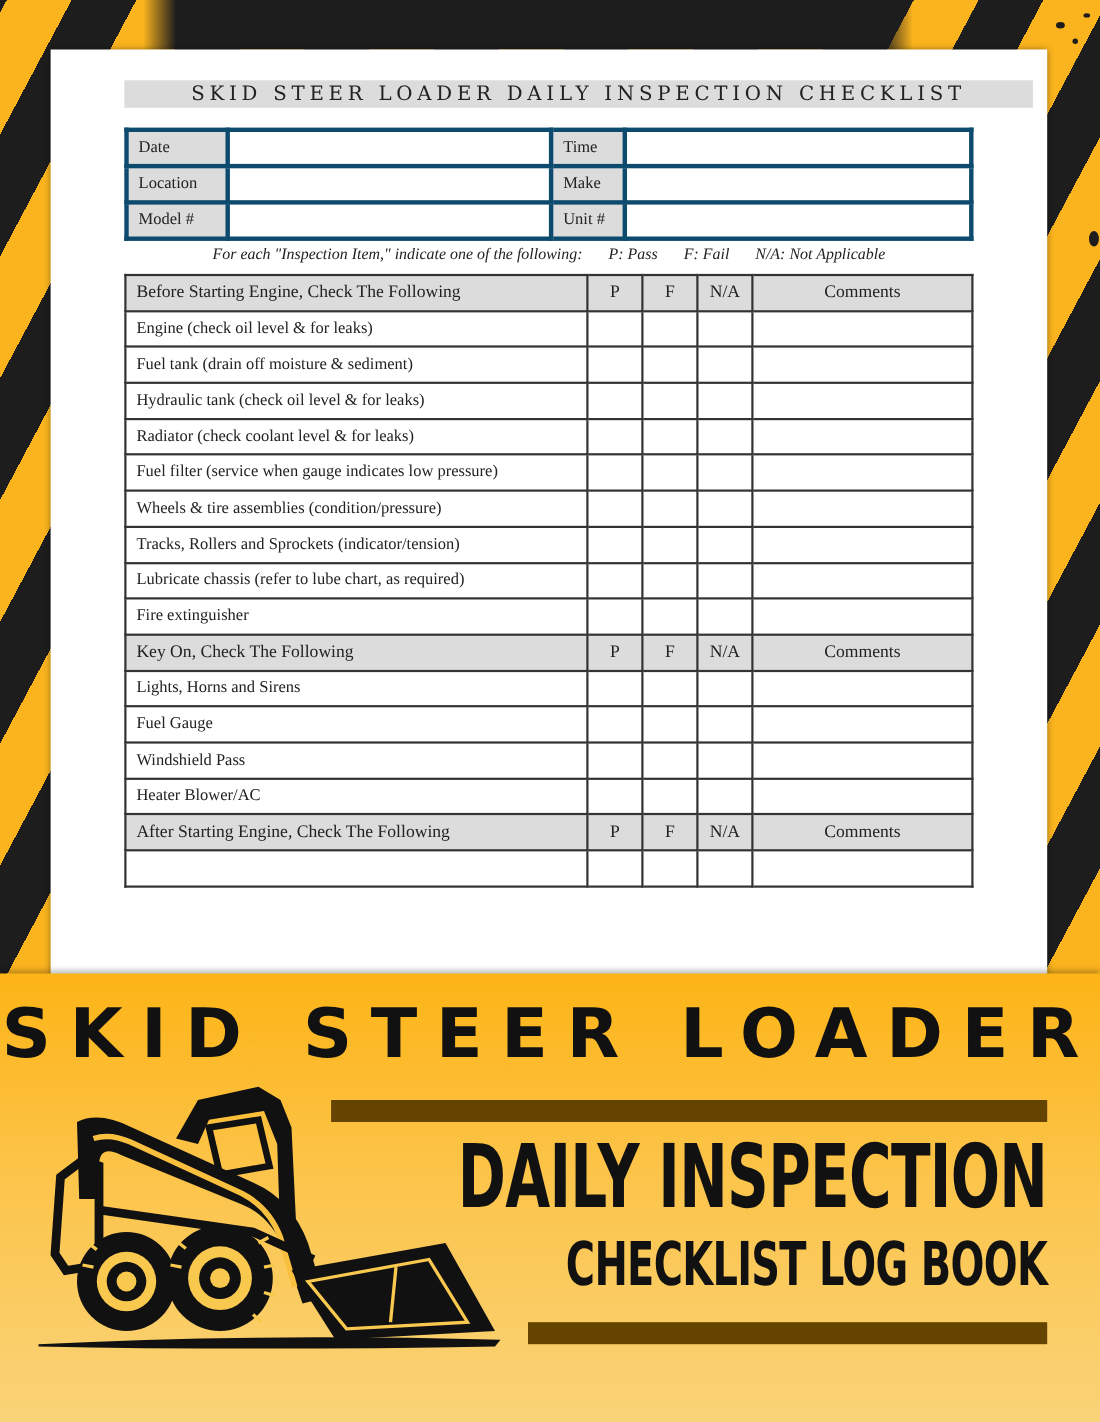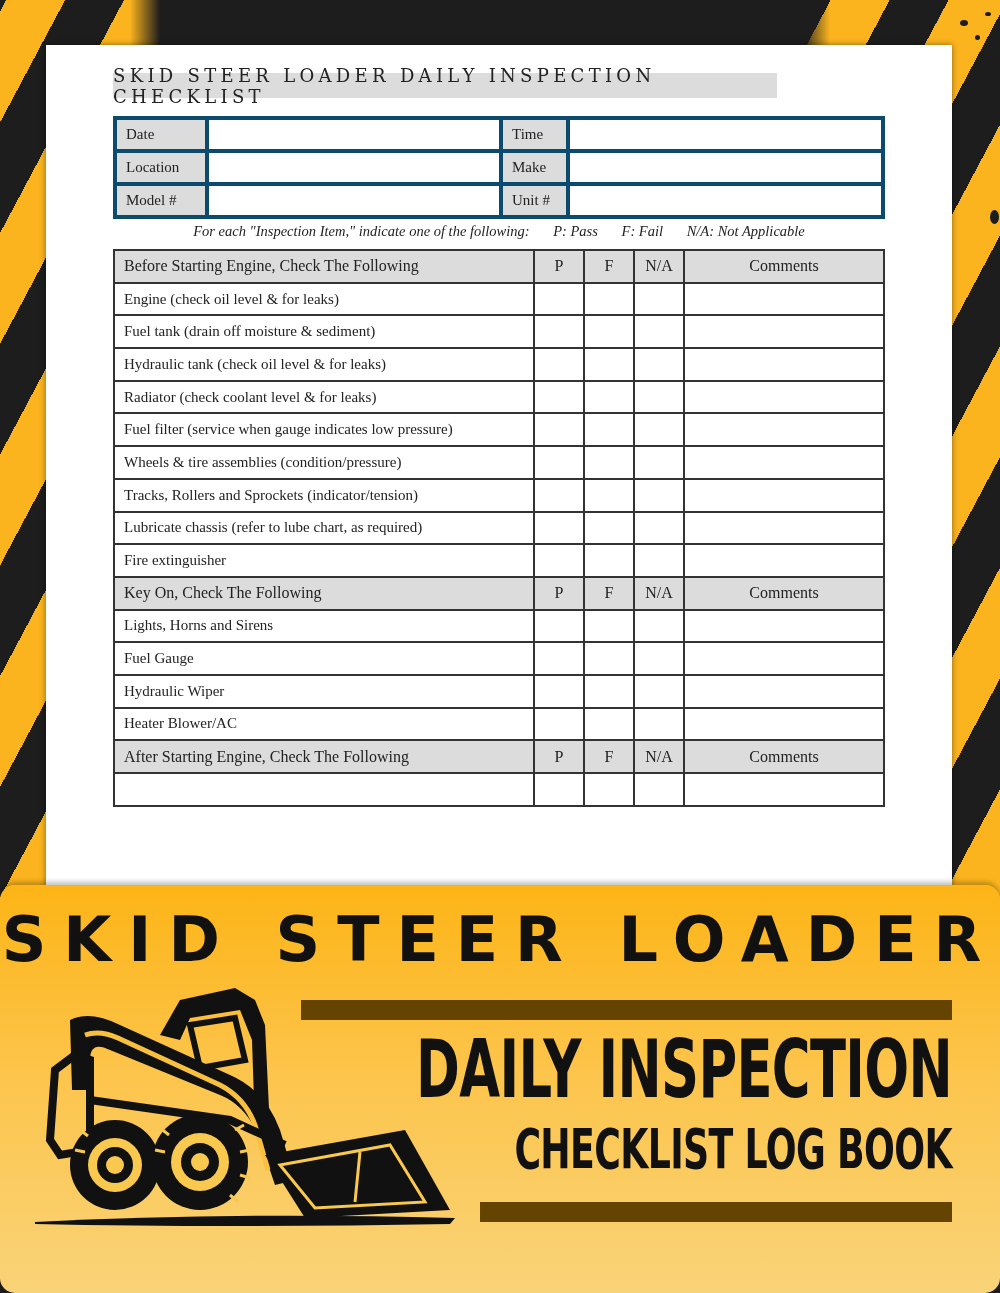--- a/index.html
+++ b/index.html
@@ -4,40 +4,40 @@
 <style>
   html, body { margin:0; padding:0; }
   body { width:1000px; height:1293px; position:relative; overflow:hidden; background:#1d1d1d; font-family:"DejaVu Serif", serif; }
   .stripes { position:absolute; left:0; top:0; width:1000px; height:900px;
     background: repeating-linear-gradient(-62deg, #fbb41e 0px, #fbb41e 52px, #1d1d1d 52px, #1d1d1d 104px);
   }
   .top-band { position:absolute; left:0; top:0; width:1000px; height:45px; }
   .speck { position:absolute; background:#1d1d1d; border-radius:50%; }
   .paper { position:absolute; left:46px; top:45px; width:906px; height:860px; background:#fff;
     box-shadow: 0 0 6px rgba(0,0,0,0.45); }
-  .title-bar { position:absolute; left:67px; top:28px; width:664px; height:25px; background:#dcdcdc;
+  .title-bar { position:absolute; left:67px; top:28px; width:826px; height:25px; background:#dcdcdc;
     display:flex; align-items:center; justify-content:center; }
   .title-bar span { font-family:"DejaVu Serif", serif; font-size:18px; letter-spacing:4.3px; color:#222; }
 
   table { border-collapse:collapse; position:absolute; }
   .info { left:67px; top:71px; width:772px; }
   .info td { border:4px solid #0c4a6e; height:29px; padding:0 9px; font-size:15px; color:#222; font-family:"Liberation Serif", serif; }
   .info td.lbl { background:#dcdcdc; }
   .legend { position:absolute; left:67px; top:178px; width:772px; text-align:center; font-style:italic; font-size:14.5px; color:#222; font-family:"Liberation Serif", serif; }
   .legend span { margin-left:20px; }
   .legend span:first-child { margin-left:0; }
 
   .check { left:67px; top:204px; width:772px; }
   .check td { border:2px solid #333; height:30.7px; padding:0 9px; font-size:15px; color:#222; font-family:"Liberation Serif", serif; }
   .check tr.hdr td { background:#dcdcdc; font-size:16px; }
   .check tr.hdr td.c { text-align:center; }
 
   .banner { position:absolute; left:0; top:885px; width:1000px; height:408px;
     background: linear-gradient(to bottom, #fdb416 0%, #fcc44a 45%, #f9d378 100%);
-    box-shadow: 0 -3px 5px rgba(0,0,0,0.25); border-radius: 15px; }
+    box-shadow: 0 -3px 5px rgba(0,0,0,0.25); }
   .banner-title { position:absolute; left:0; top:18px; width:1000px; text-align:center;
     font-family:"DejaVu Sans", sans-serif; font-weight:bold; font-size:62px; letter-spacing:17px; color:#111; }
   .bar { position:absolute; background:#654300; height:20px; }
   .sub1 { position:absolute; right:48px; top:138px; font-family:"DejaVu Sans", sans-serif; font-weight:bold;
     font-size:80px; color:#111; transform:scaleX(0.66); transform-origin:right center; white-space:nowrap; letter-spacing:-1px;}
   .sub2 { position:absolute; right:48px; top:232px; font-family:"DejaVu Sans", sans-serif; font-weight:bold;
     font-size:55px; color:#111; transform:scaleX(0.66); transform-origin:right center; white-space:nowrap; letter-spacing:-1px;}
   .loader { position:absolute; left:30px; top:95px; }
 </style>
 </head>
@@ -186,21 +186,21 @@
           <td></td>
         </tr>
         <tr>
           <td>Fuel Gauge</td>
           <td></td>
           <td></td>
           <td></td>
           <td></td>
         </tr>
         <tr>
-          <td>Hydraulic Wiper</td>
+          <td>Windshield Pass</td>
           <td></td>
           <td></td>
           <td></td>
           <td></td>
         </tr>
         <tr>
           <td>Heater Blower/AC</td>
           <td></td>
           <td></td>
           <td></td>

